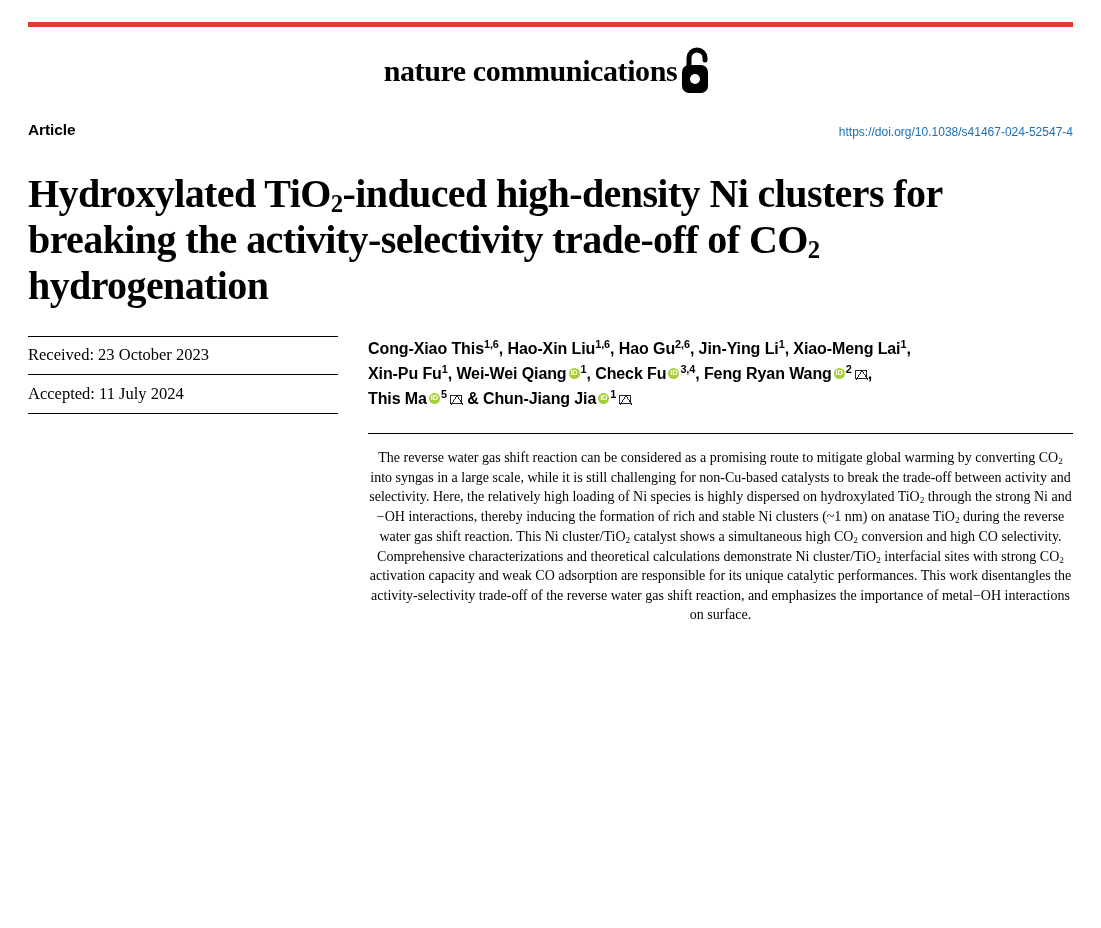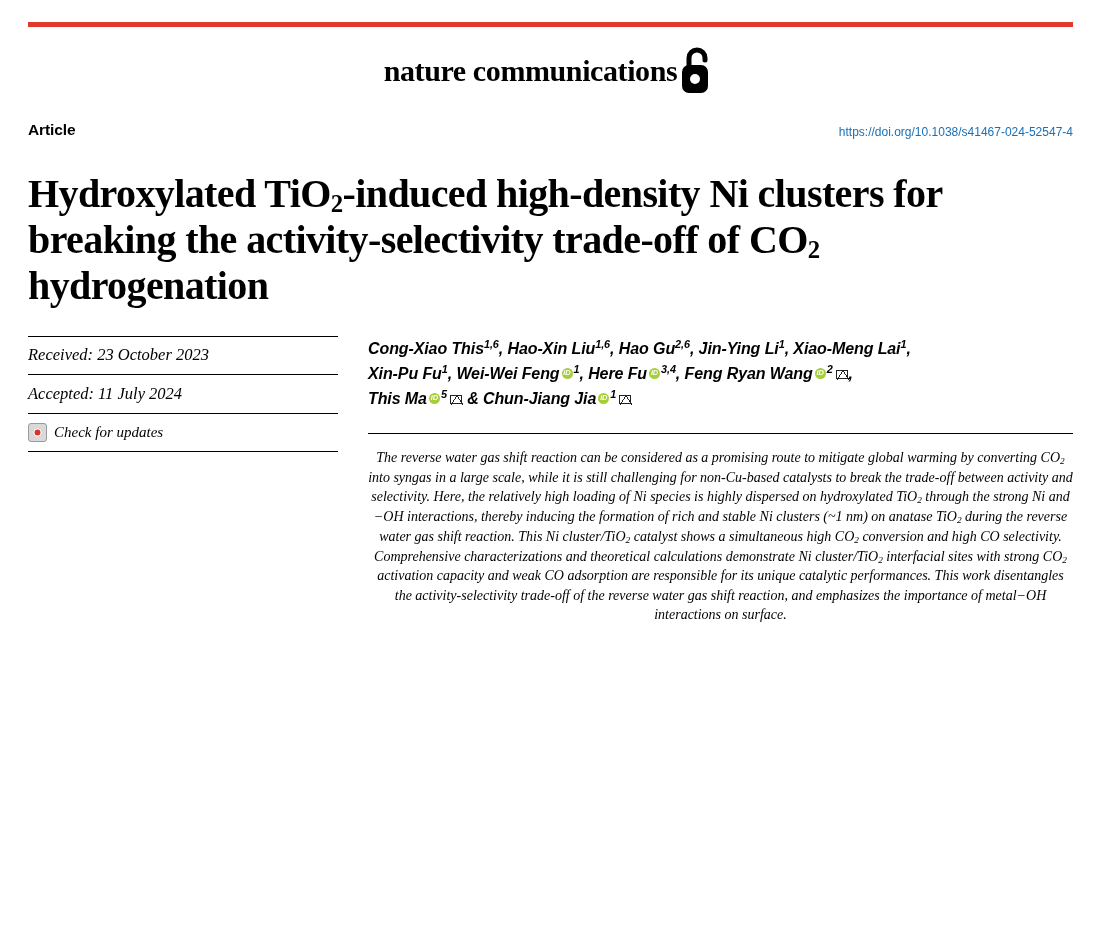--- a/index.html
+++ b/index.html
@@ -72,21 +72,20 @@
     max-width: 1015px;
   }
   .title sub {
     font-size: 0.62em;
     vertical-align: -0.22em;
   }
   
   .body-grid {
     display: flex;
     margin-top: 24px;
-    font-style: italic;
   }
   .col-left {
     width: 330px;
     flex: 0 0 330px;
     padding-right: 20px;
     box-sizing: border-box;
   }
   .col-right {
     flex: 1 1 auto;
     padding-left: 10px;
@@ -224,36 +223,30 @@
     <span>Hydroxylated TiO</span><sub>2</sub><span>-induced high-density Ni</span>
     <span>clusters for breaking the activity-selectivity</span>
     <span>trade-off of CO</span><sub>2</sub><span> hydrogenation</span>
   </h1>
 
   <div class="body-grid">
 
     <div class="col-left">
       <div class="meta-item">Received: 23 October 2023</div>
       <div class="meta-item">Accepted: 11 July 2024</div>
-      <div class="meta-item meta-check">
-        <span class="check-badge">
-            <span class="dot"></span>
-          </span>
-        <span>Check for updates</span>
-      </div>
     </div>
 
     <div class="col-right">
 
       <div class="authors">
         <div>
           <span>Cong-Xiao This</span><sup>1,6</sup><span>, Hao-Xin Liu</span><sup>1,6</sup><span>, Hao Gu</span><sup>2,6</sup><span>, Jin-Ying Li</span><sup>1</sup><span>, Xiao-Meng Lai</span><sup>1</sup><span>,</span>
         </div>
         <div>
-          <span>Xin-Pu Fu</span><sup>1</sup><span>, Wei-Wei Feng</span><span class="orcid"></span><sup>1</sup><span>, Here Fu</span><span class="orcid"></span><sup>3,4</sup><span>, Feng Ryan Wang</span><span class="orcid"></span><sup>2</sup><span class="envelope"></span><span>,</span>
+          <span>Xin-Pu Fu</span><sup>1</sup><span>, Wei-Wei Qiang</span><span class="orcid"></span><sup>1</sup><span>, Check Fu</span><span class="orcid"></span><sup>3,4</sup><span>, Feng Ryan Wang</span><span class="orcid"></span><sup>2</sup><span class="envelope"></span><span>,</span>
         </div>
         <div>
           <span>This Ma</span><span class="orcid"></span><sup>5</sup><span class="envelope"></span>
           <span>&amp; Chun-Jiang Jia</span><span class="orcid"></span><sup>1</sup><span class="envelope"></span>
         </div>
       </div>
 
       <div class="authors-rule"></div>
 
       <div class="abstract">

